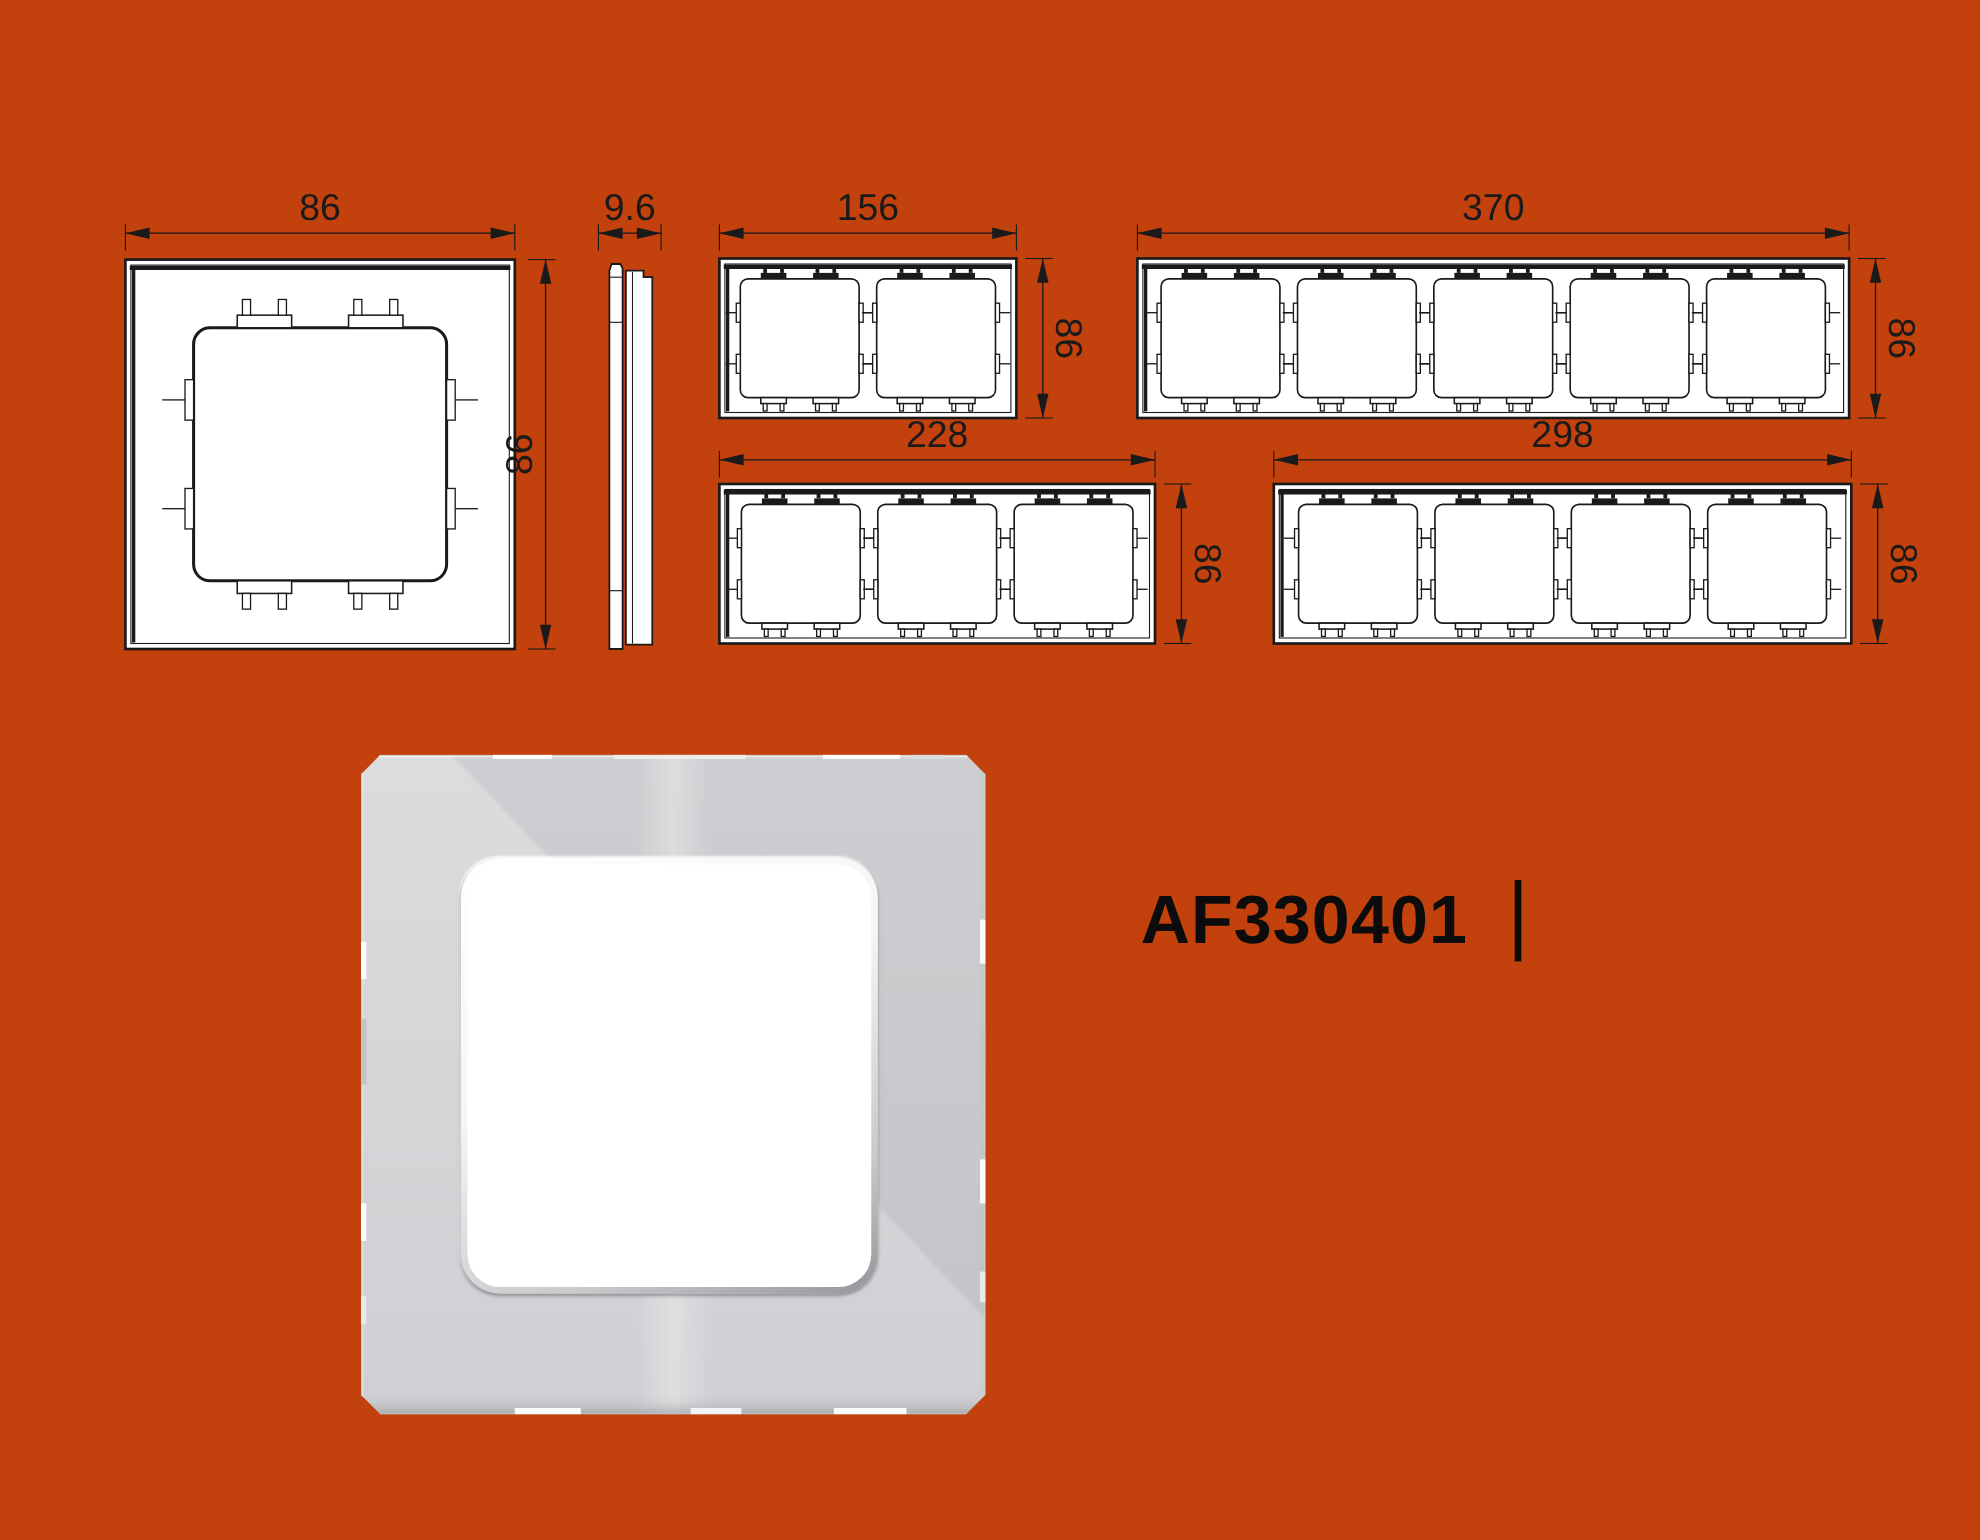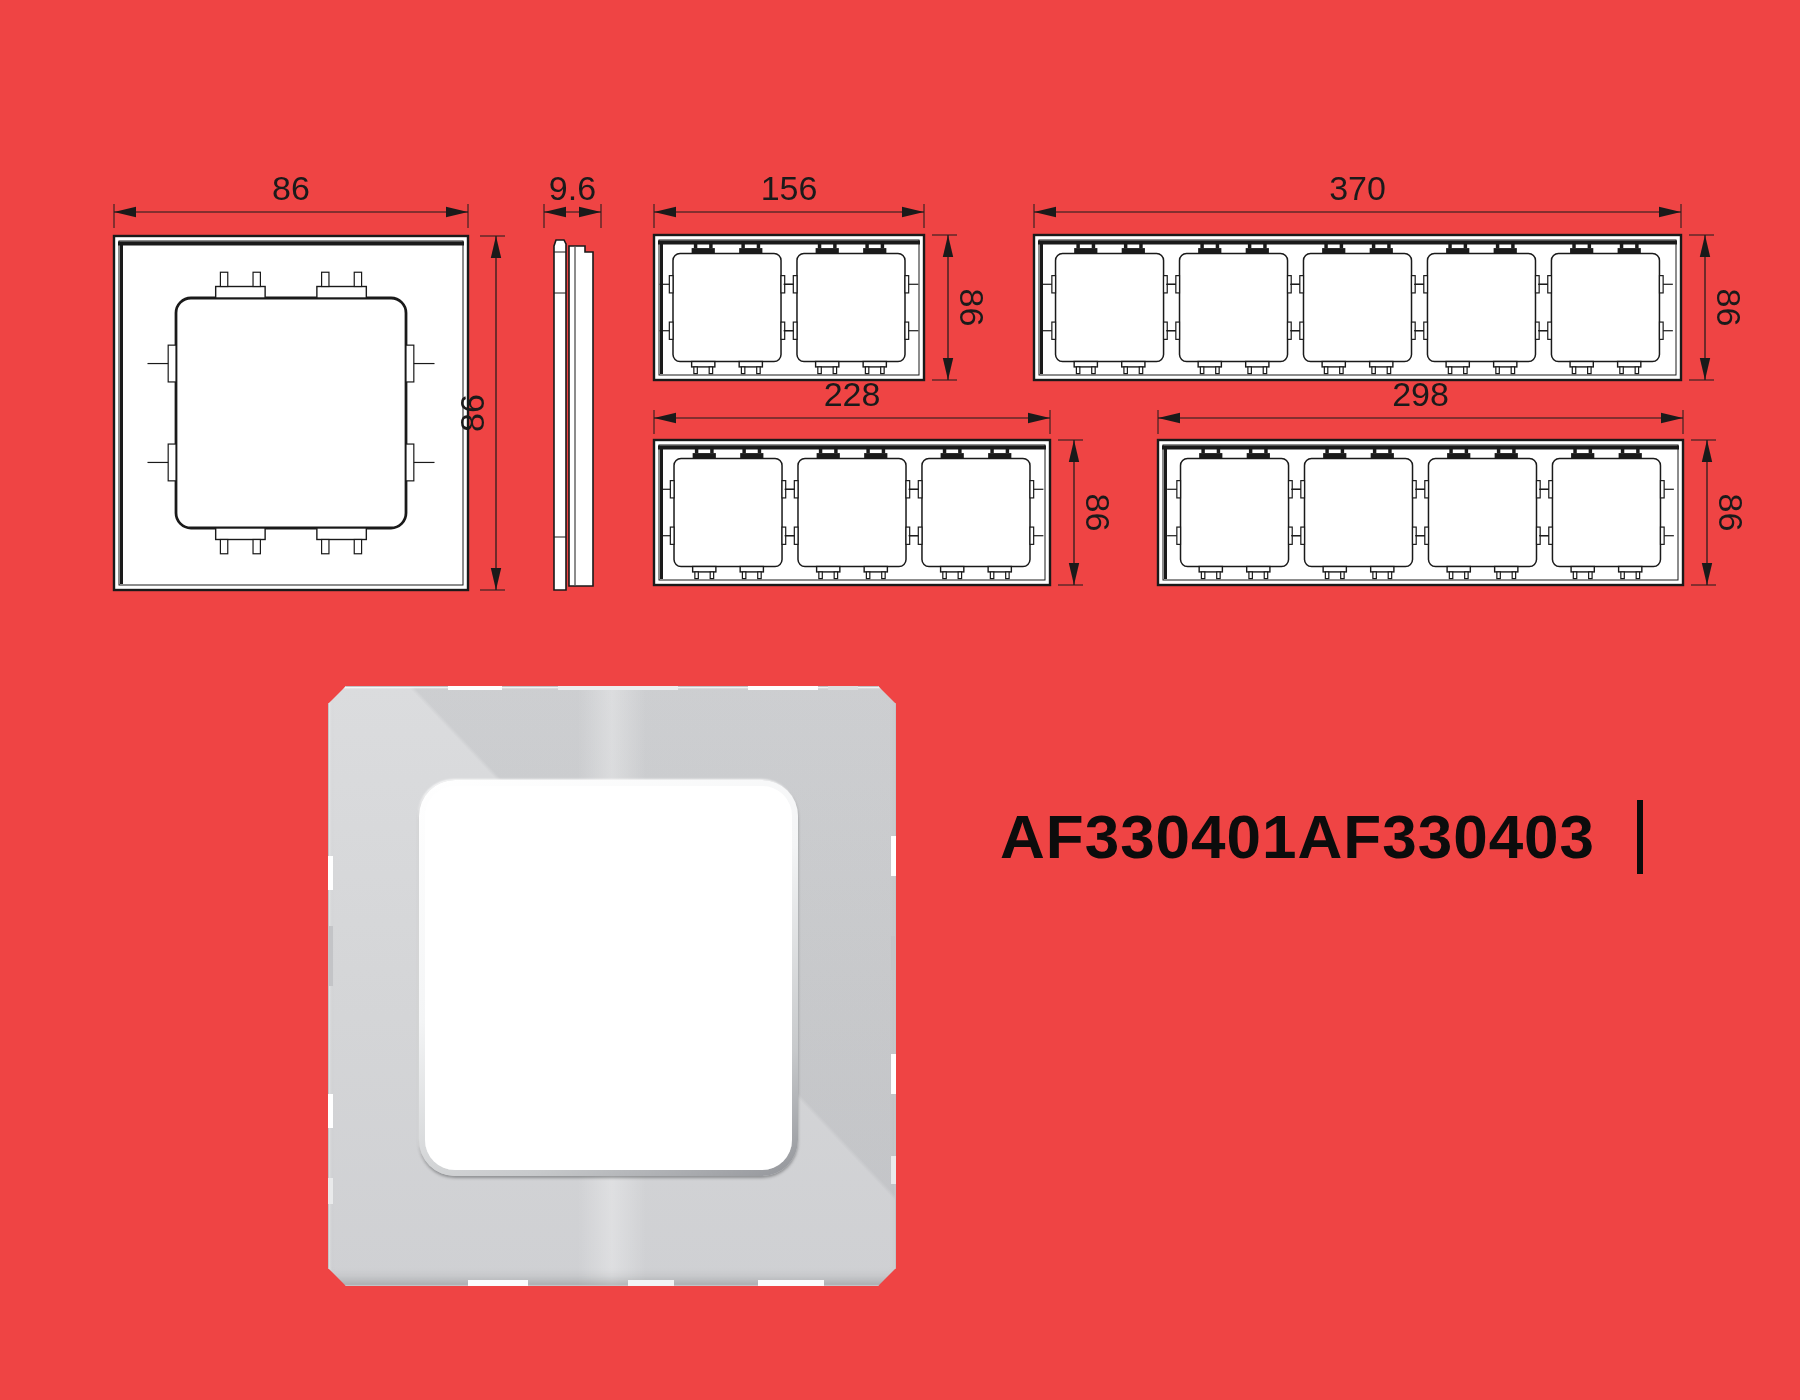--- a/index.html
+++ b/index.html
@@ -1,18 +1,18 @@
 <!DOCTYPE html>
 <html><head>
 <meta charset="utf-8">
 <style>
   html,body{margin:0;padding:0;background:#ffffff;}
   body{width:1800px;height:1400px;position:relative;overflow:hidden;
        font-family:"Liberation Sans",sans-serif;}
-  #sheet{position:absolute;inset:0;background:#ef4444;}
+  #sheet{position:absolute;inset:0;background:#c2410c;}
 
   
   #drawing-svg{position:absolute;left:0;top:0;}
   .dim-label{font-family:"Liberation Sans",sans-serif;font-size:34px;fill:#1a1a1a;}
 
   
   .product-photo{position:absolute;left:328px;top:686px;width:568px;height:600px;}
   .photo-glass{position:absolute;inset:0;
     background:
       linear-gradient(to right, rgba(255,255,255,0) 44%, rgba(255,255,255,.30) 50%, rgba(255,255,255,0) 56%),
@@ -26,21 +26,21 @@
   .edge-notch{position:absolute;}
   .photo-window{position:absolute;left:91px;top:94px;width:379px;height:396px;border-radius:36px;
     background:linear-gradient(155deg,#ffffff 0%,#f4f5f6 42%,#c7c9cb 78%,#93959a 100%);
     box-shadow:0 2px 3px rgba(40,42,46,.4), -1px -1px 2px rgba(255,255,255,.9);}
   .photo-window-inner{position:absolute;inset:6px;border-radius:30px;background:#ffffff;
     box-shadow:inset 0 0 2px rgba(255,255,255,.9);}
 
   
   .parts-list{position:absolute;left:1000px;top:800px;display:flex;align-items:stretch;
     color:#0c0c0c;font-size:62px;font-weight:700;letter-spacing:1px;}
-  .codes-col,.qty-col{display:flex;}
+  .codes-col,.qty-col{display:flex;flex-direction:column;margin-left:37px;}
   .part-line{height:74px;line-height:74px;white-space:nowrap;}
   .list-divider{width:6px;background:#0c0c0c;margin-left:42px;margin-right:54px;}
 </style>
 </head>
 <body>
 
 <div id="sheet">
 
   <svg id="drawing-svg" width="1800" height="650" viewBox="0 0 1800 650">
       <g>
@@ -505,18 +505,17 @@
         <div class="edge-notch" style="left: 500px; top: 0px; width: 30px; height: 4px; background: rgb(221, 222, 224);"></div>
         <div class="edge-notch" style="left: 140px; top: 594px; width: 60px; height: 6px; background: rgb(251, 251, 252);"></div>
         <div class="edge-notch" style="left: 300px; top: 594px; width: 46px; height: 6px; background: rgb(242, 243, 244);"></div>
         <div class="edge-notch" style="left: 430px; top: 594px; width: 66px; height: 6px; background: rgb(251, 251, 252);"></div>
       </div>
   </div>
 
   <div class="parts-list">
     <div class="codes-col" id="codes-col">
         <div class="part-line">AF330401</div>
-        <div class="part-line">AF330403</div>
       </div>
     <div class="list-divider"></div>
   </div>
 
 </div>
 
 </body></html>

